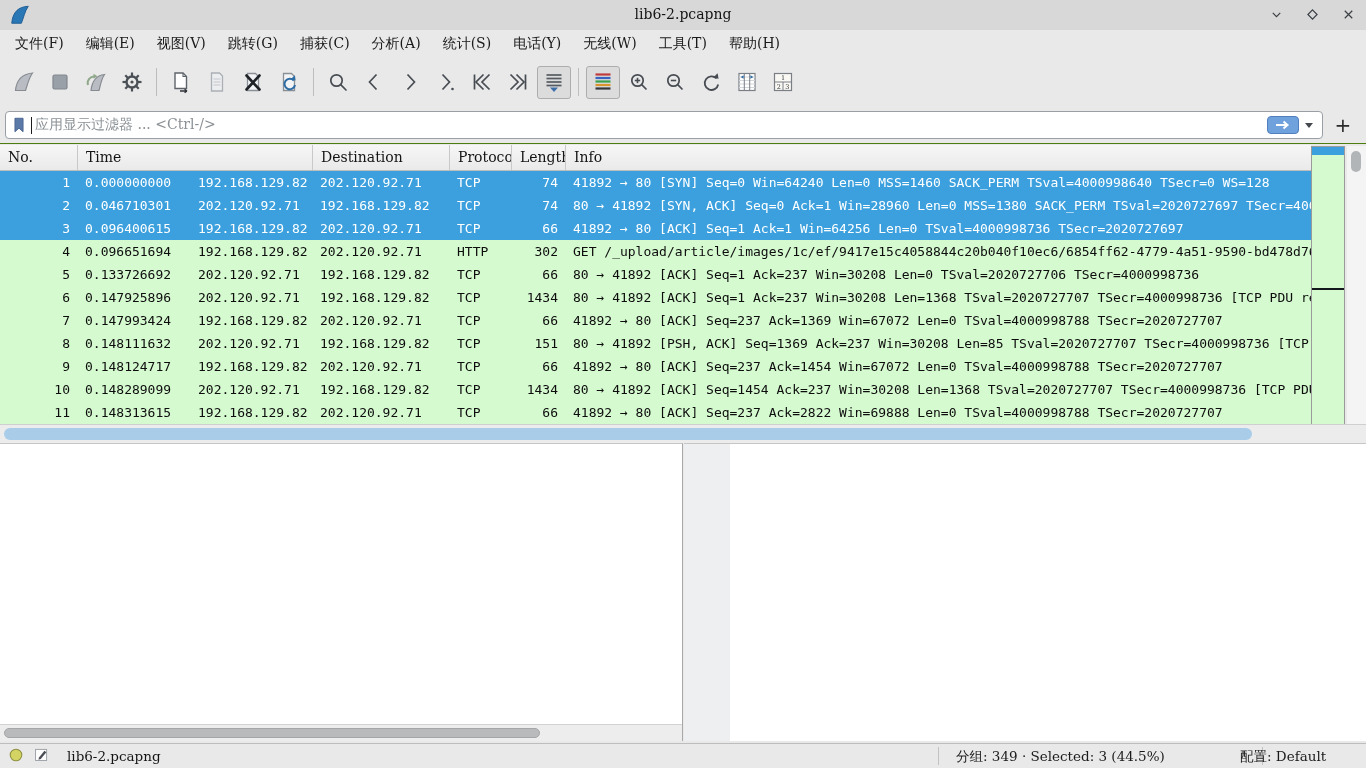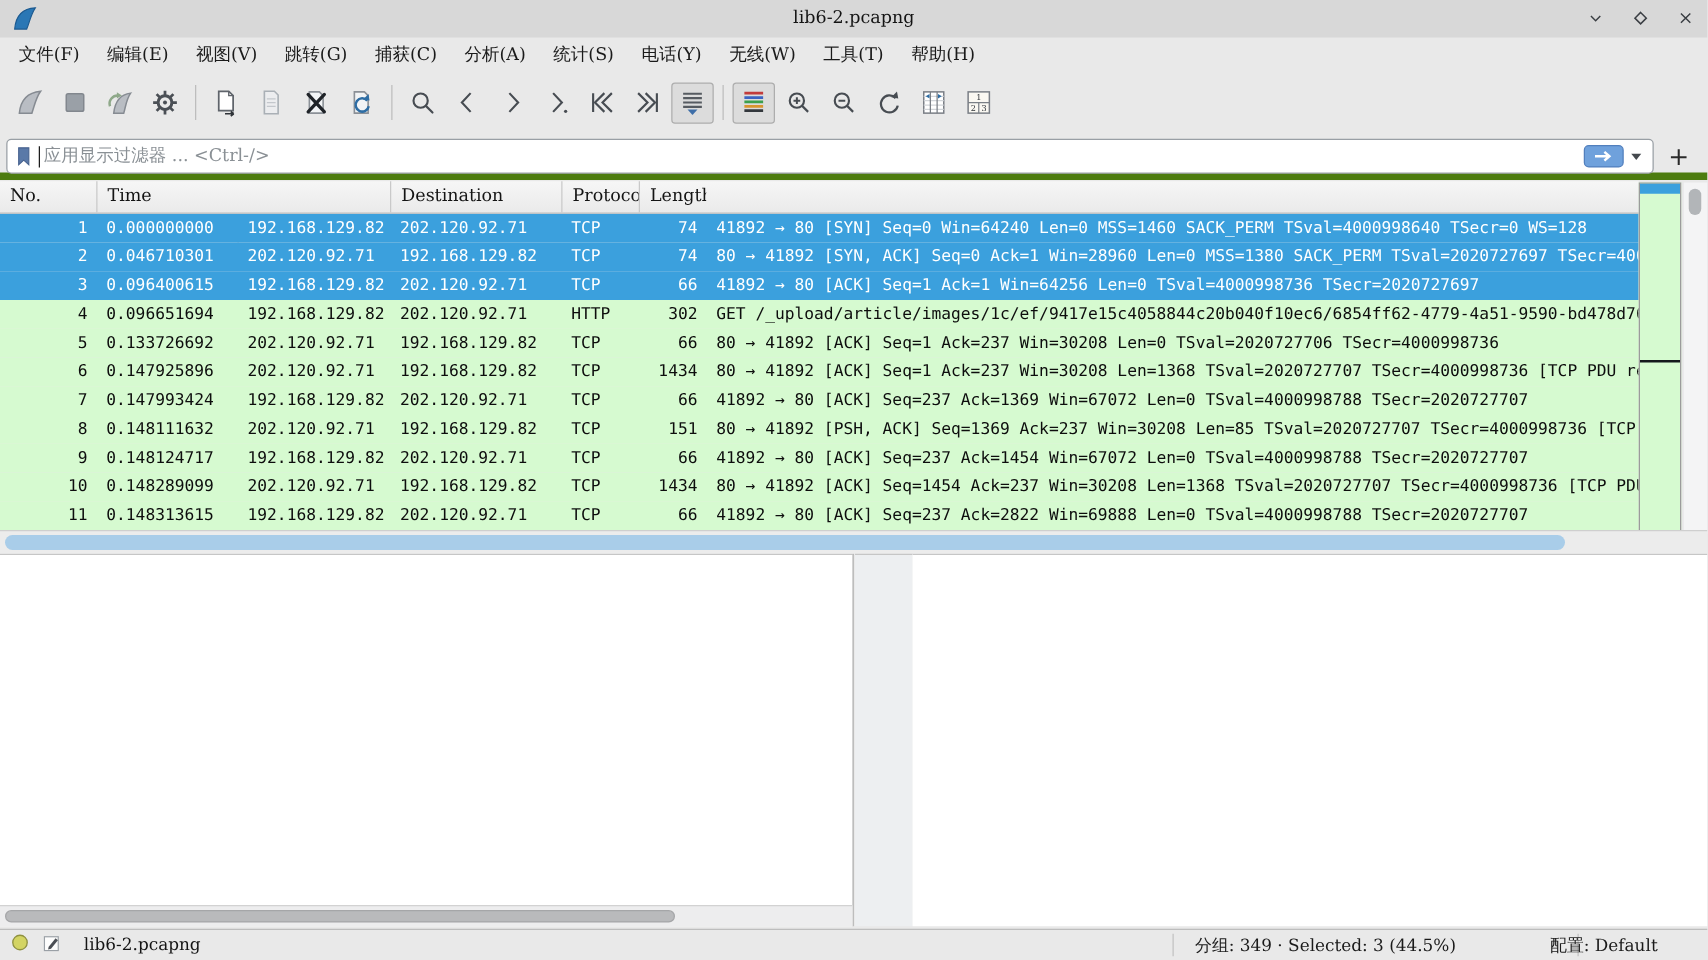--- a/index.html
+++ b/index.html
@@ -17,21 +17,21 @@
   .menubar { position:absolute; top:30px; left:0; width:1366px; height:28px; display:flex; align-items:center; padding-left:4px; }
   .menu-item { font-size:14px; padding:4px 11px; white-space:nowrap; }
 
   
   .toolbar { position:absolute; top:58px; left:0; width:1366px; height:48px; display:flex; align-items:center; padding-left:6px; }
   .tbtn { width:34px; height:33px; display:flex; align-items:center; justify-content:center; margin:0 1px; border-radius:3px; border:1px solid transparent; }
   .tbtn.toggled { background:#dcdcdc; border:1px solid #adadad; }
   .tsep { width:1px; height:28px; background:#bdbdbd; margin:0 6px; }
 
   
-  .filterbar { position:absolute; top:106px; left:0; width:1366px; height:38px; border-bottom:6px solid #4d7c0f; }
+  .filterbar { position:absolute; top:106px; left:0; width:1366px; height:38px; border-bottom:1px solid #4d7c0f; }
   .filter-field { position:absolute; left:5px; top:5px; width:1318px; height:28px; background:#fff; border:1px solid #999fa5; border-radius:4px; display:flex; align-items:center; }
   .bookmark-wrap { margin:0 3px 0 4px; display:flex; align-items:center; }
   .text-caret { width:1px; height:17px; background:#1c1c1c; margin-right:3px; }
   .filter-placeholder { color:#8a9095; font-size:14px; white-space:nowrap; }
   .filter-right { margin-left:auto; display:flex; align-items:center; }
   .apply-btn { width:32px; height:18px; background:var(--apply,#6fa1dc); border:1px solid #517fbd; border-radius:4px; display:flex; align-items:center; justify-content:center; margin-right:6px; }
   .dd-chevron { width:0; height:0; border-left:4px solid transparent; border-right:4px solid transparent; border-top:5px solid #45494e; margin-right:9px; }
   .add-filter-btn { position:absolute; left:1330px; top:6px; width:26px; height:26px; font-size:20px; color:#2a2a2a; display:flex; align-items:center; justify-content:center; font-family:"DejaVu Sans", sans-serif; }
 
   
@@ -358,20 +358,21 @@
   <div class="add-filter-btn">+</div>
 </div>
 
 <div class="plist-header">
     <div class="hcell hc0">No.</div>
     <div class="hcell hc1">Time</div>
     <div class="hcell hc2">Source</div>
     <div class="hcell hc3">Destination</div>
     <div class="hcell hc4">Protocol</div>
     <div class="hcell hc5">Length</div>
+    <div class="hcell hc6">Info</div>
   </div>
 
 <div class="packet-rows">
     <div class="prow selected">
       <span class="c0">1</span>
       <span class="c1">0.000000000</span>
       <span class="c2">192.168.129.82</span>
       <span class="c3">202.120.92.71</span>
       <span class="c4">TCP</span>
       <span class="c5">74</span>

